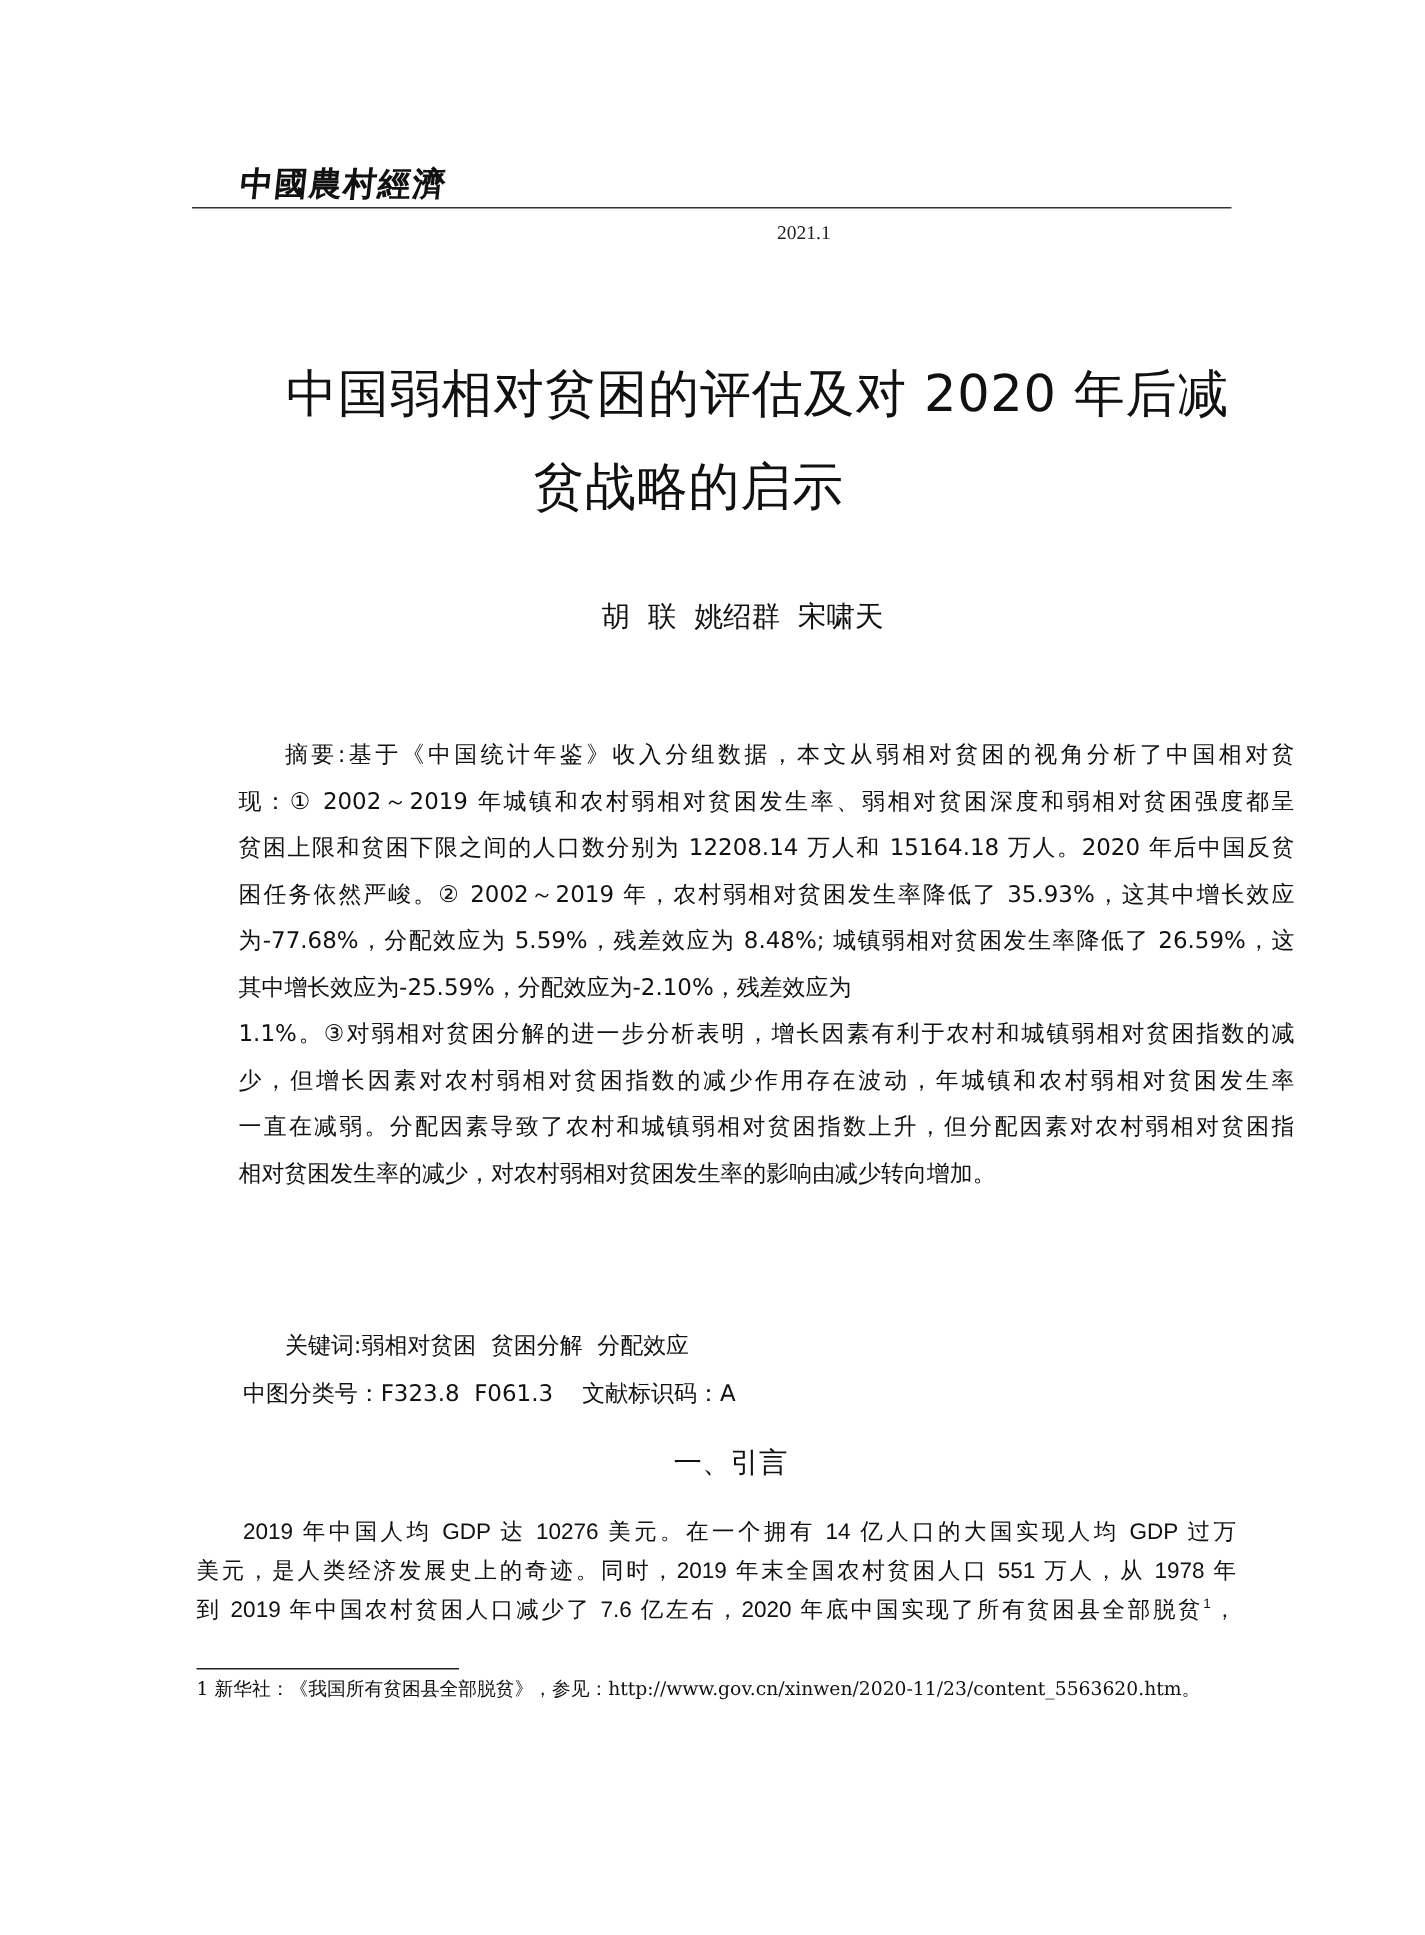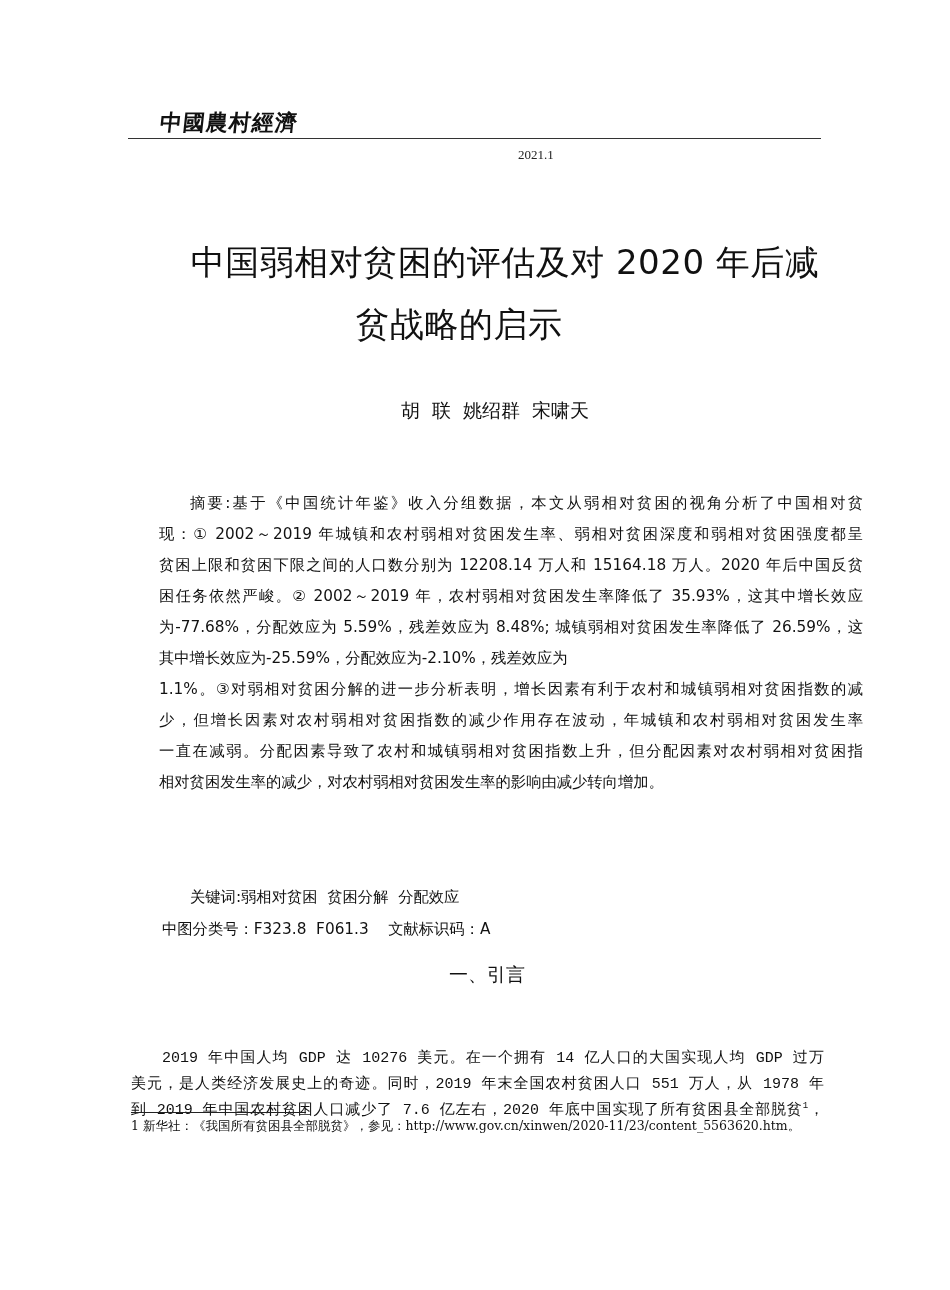--- a/index.html
+++ b/index.html
@@ -20,21 +20,21 @@
   .abstract { top: 488px; }
   .line { display: block; white-space: nowrap; text-align: justify; text-align-last: justify; }
   .line.last { text-align-last: left; }
   .indent { padding-left: 31px; }
 
   .keywords { position: absolute; top: 887px; left: 162px; font-family: "DejaVu Sans", sans-serif; font-size: 15.3px; color: #111; white-space: pre; margin-left: 28px; }
   .clc { position: absolute; top: 919px; left: 162px; font-family: "DejaVu Sans", sans-serif; font-size: 15.3px; color: #111; white-space: pre; }
 
   .section-heading { position: absolute; top: 962px; left: 0; width: 950px; text-align: center; font-family: "DejaVu Sans", sans-serif; font-size: 19px; color: #111; padding-left: 24px; box-sizing: border-box; }
 
-  .intro { position: absolute; top: 1046px; left: 131px; width: 693px; font-family: Liberation Mono, monospace; font-size: 15px; line-height: 26px; color: #111; }
+  .intro { position: absolute; top: 1009px; left: 131px; width: 693px; font-family: Liberation Sans, sans-serif; font-size: 15px; line-height: 26px; color: #111; }
   sup { font-size: 9px; vertical-align: super; line-height: 0; }
 
   .footnote-rule { position: absolute; top: 1112px; left: 131px; width: 175px; height: 0; border-top: 1px solid #222; }
   .footnote { position: absolute; top: 1118px; left: 131px; font-family: "DejaVu Serif", serif; font-size: 12.5px; color: #111; white-space: nowrap; }
 </style>
 </head>
 <body>
 
 <div class="page">
 

